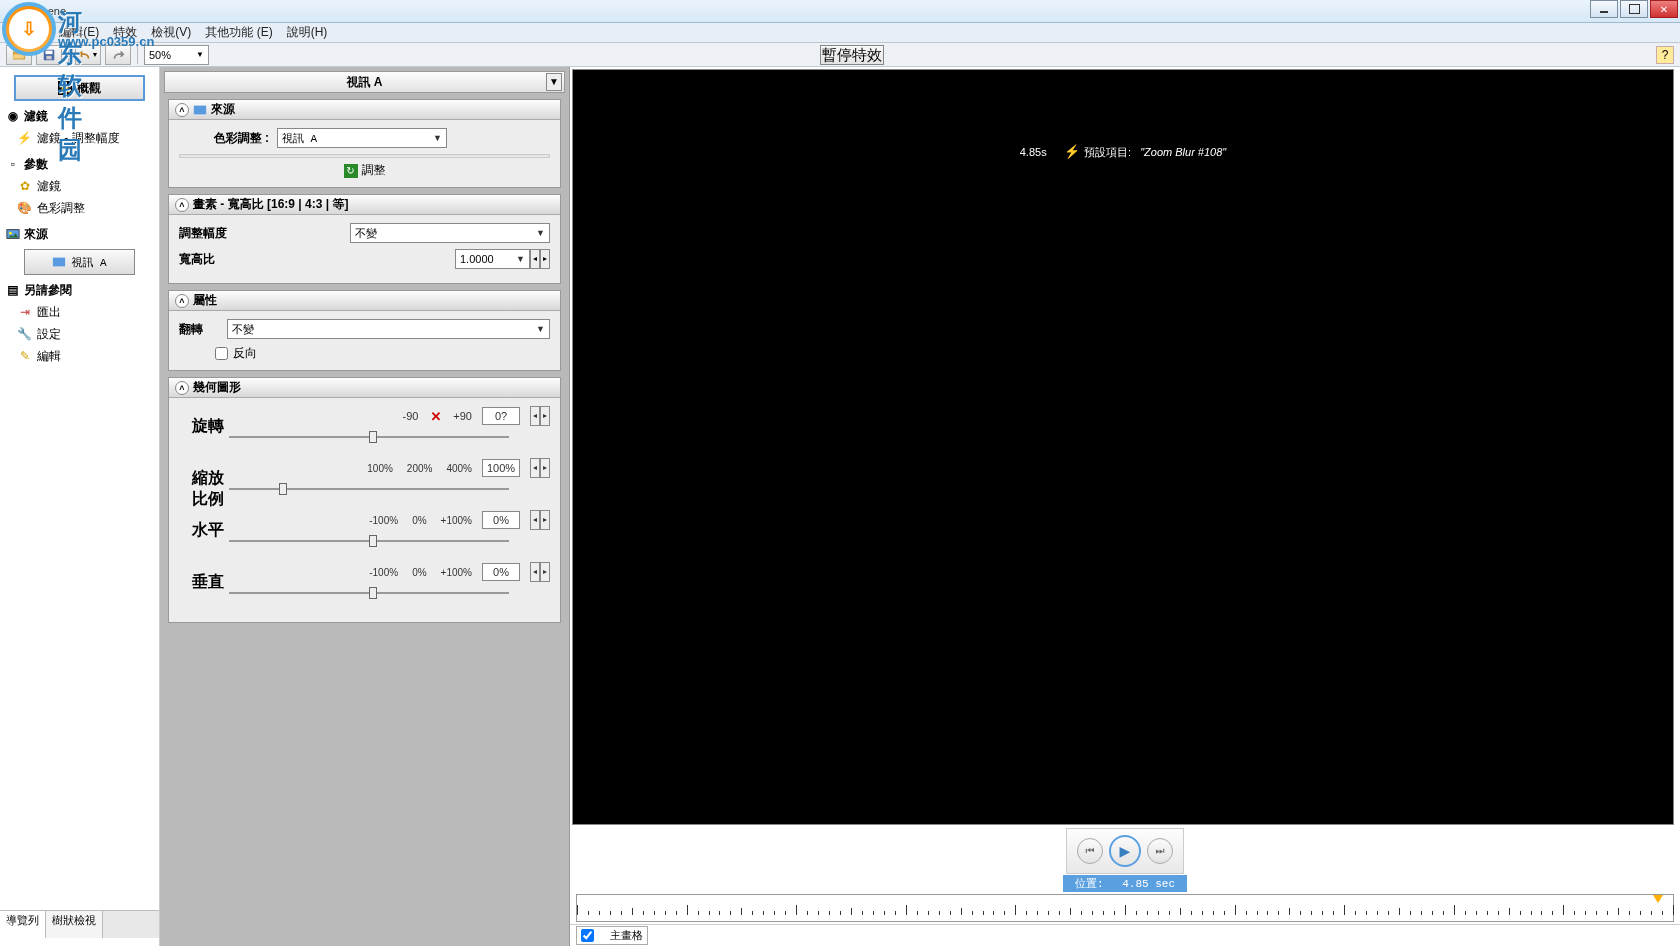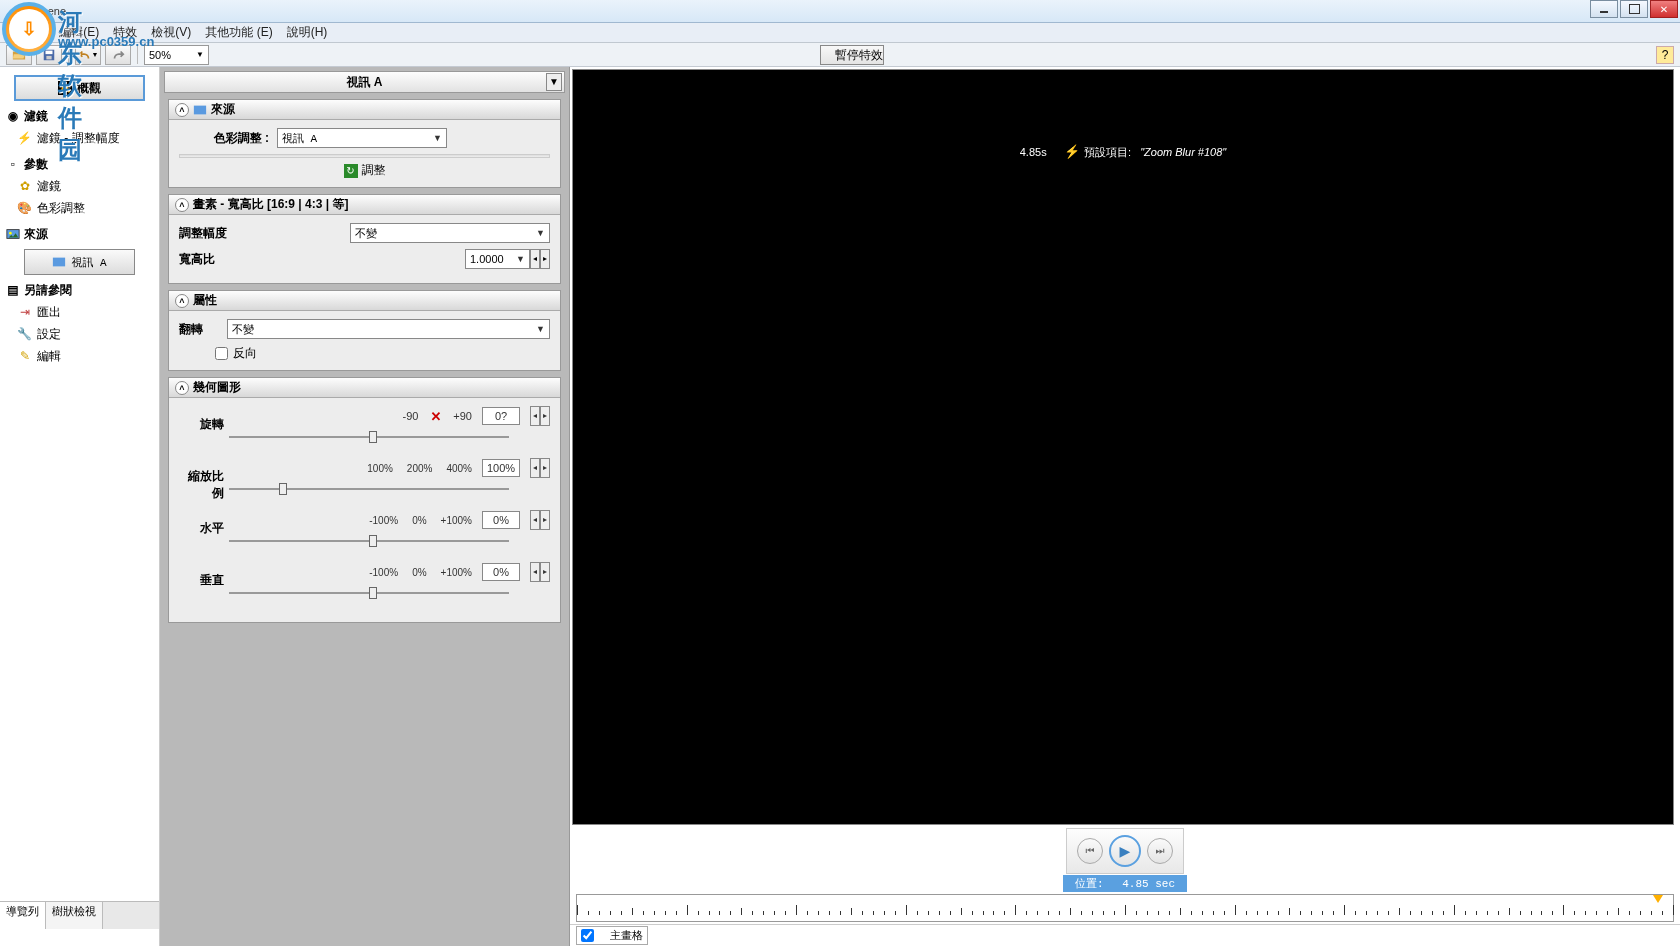--- a/index.html
+++ b/index.html
@@ -16,21 +16,21 @@
 
 
 .menu-bar { height: 20px; background: #e8eef6; border-bottom: 1px solid #c0c8d0; display: flex; align-items: center; padding-left: 6px; gap: 14px; font-size: 12px; color: #222; }
 .menu-item { cursor: pointer; }
 
 
 .toolbar { height: 24px; background: #eef2f6; border-bottom: 1px solid #c4cad2; display: flex; align-items: center; padding: 0 6px; gap: 4px; position: relative; }
 .tool-btn { width: 26px; height: 20px; background: linear-gradient(#fafafa,#e0e0e0); border: 1px solid #aaa; display: flex; align-items: center; justify-content: center; cursor: pointer; font-size: 11px; }
 .tool-sep { width: 1px; height: 18px; background: #bbb; margin: 0 2px; }
 .zoom-combo { width: 65px; height: 20px; border: 1px solid #999; background: #fff; font-size: 11px; display: flex; align-items: center; padding: 0 4px; justify-content: space-between; }
-.pause-btn { position: absolute; left: 50%; transform: translateX(-50%); height: 20px; width: 64px; background: linear-gradient(#f8f8f8,#e4e4e4); border: 1px solid #888; font-size: 12px; text-align: right; line-height: 18px; cursor: pointer; left: 820px; transform:none; }
+.pause-btn { position: absolute; left: 50%; transform: translateX(-50%); height: 20px; width: 64px; background: linear-gradient(#f8f8f8,#e4e4e4); border: 1px solid #888; font-size: 15px; text-align: center; line-height: 18px; cursor: pointer; left: 820px; transform:none; }
 .help-corner { position: absolute; right: 6px; width: 18px; height: 18px; background: #ffeb99; border: 1px solid #caa; font-size: 12px; text-align: center; line-height: 16px; cursor: pointer; }
 
 
 .watermark-logo { position: absolute; top: 2px; left: 2px; z-index: 100; pointer-events: none; }
 .wm-circle { width: 54px; height: 54px; border-radius: 50%; background: conic-gradient(#ff8c00, #ffb347, #ff8c00); border: 4px solid #5ab0e8; display: flex; align-items: center; justify-content: center; position: relative; }
 .wm-inner { width: 40px; height: 40px; border-radius: 50%; background: #fff; display:flex;align-items:center;justify-content:center; font-size: 18px; color:#ff8c00; font-weight:bold; }
 .wm-text1 { position:absolute; top:4px; left:56px; color:#2a7ab8; font-size:24px; font-weight:bold; text-shadow:1px 1px #fff; }
 .wm-text2 { position:absolute; top:32px; left:56px; color:#2a7ab8; font-size:13px; font-weight:bold; }
 
 
@@ -39,21 +39,21 @@
 .midpanel { width: 410px; background: #b9b9b9; border-right: 1px solid #999; overflow-y: auto; padding: 2px; }
 .preview { flex: 1; background: #fff; display: flex; flex-direction: column; }
 
 
 .side-group { margin-bottom: 4px; }
 .side-item { display: flex; align-items: center; height: 22px; padding-left: 18px; font-size: 12px; color: #000; cursor: pointer; gap: 5px; }
 .side-head { font-weight: bold; padding-left: 6px; gap:4px;}
 .side-item.btn { margin: 4px 14px; background: linear-gradient(#fafafa,#dcdcdc); border: 1px solid #888; height: 26px; justify-content: center; padding-left: 0; }
 .side-item.btn.highlight { border:2px solid #5a9ad8; }
 .side-icon { width: 14px; height: 14px; display:inline-flex;align-items:center;justify-content:center;}
-.side-tabs { position:absolute; bottom:17px; left:0; right:0; height:28px; background:#e8e8e8; border-top:1px solid #bbb; display:flex; font-size:11px; }
+.side-tabs { position:absolute; bottom:8px; left:0; right:0; height:28px; background:#e8e8e8; border-top:1px solid #bbb; display:flex; font-size:11px; }
 .side-tab { padding:2px 6px; border-right:1px solid #bbb; cursor:pointer; background:#f4f4f4;}
 .side-tab.active{background:#fff;}
 .status-row{position:absolute;bottom:22px;left:4px;display:flex;gap:6px}
 .status-dot{width:14px;height:14px;border-radius:50%}
 
 
 .mid-head { height: 22px; background: linear-gradient(#fdfdfd,#e2e2e2); border: 1px solid #999; display: flex; align-items: center; justify-content: center; font-size: 12px; font-weight: bold; position: relative; margin: 2px; font-family: "Courier New", monospace;}
 .mid-head .dd { position: absolute; right: 2px; width: 16px; height: 18px; border: 1px solid #888; background: #eee; text-align: center; line-height: 16px; font-size: 10px; cursor:pointer;}
 .panel { background: #ededed; border: 1px solid #999; margin: 6px; padding: 8px 10px; }
 .panel-title { height: 20px; background: linear-gradient(#fdfdfd,#d8d8d8); margin: -8px -10px 8px -10px; padding: 0 6px; display: flex; align-items: center; font-size: 12px; font-weight: bold; gap: 4px; border-bottom: 1px solid #aaa; font-family: "Courier New", monospace;}
@@ -72,21 +72,21 @@
 .checkbox-row { display: flex; align-items: center; gap: 5px; font-size: 12px; margin-left: 36px; }
 .checkbox-row input { width: 13px; height: 13px; }
 .slider-row { margin: 6px 0 14px 0; }
 .slider-top { display: flex; justify-content: flex-end; align-items: center; gap: 10px; font-size: 11px; color: #333; }
 .slider-marks { display:flex; gap:14px; font-size:10px; color:#333;}
 .reset-x { color: #c00; font-weight: bold; cursor: pointer; font-size: 13px; margin:0 2px;}
 .value-box { width: 38px; height: 18px; border: 1px solid #888; background: #fff; text-align: center; font-size: 11px; line-height: 16px; }
 .slider-track { position: relative; height: 14px; margin: 4px 0 0 50px; width: 280px; }
 .slider-line { position: absolute; top: 6px; left: 0; right: 0; height: 2px; background: #999; }
 .slider-thumb { position: absolute; top: 1px; width: 8px; height: 12px; background: #eee; border: 1px solid #666; cursor: pointer; }
-.slider-label-left { position: absolute; left: 0; top: 10px; font-size: 12px; font-weight: bold; width: 45px; text-align: right; }
+.slider-label-left { position: absolute; left: 0; top: 10px; font-size: 16px; font-weight: bold; width: 45px; text-align: right; }
 
 
 .video-area { flex: 1; background: #000; margin: 2px 6px 2px 2px; position: relative; border: 1px solid #888; }
 .video-overlay { position: absolute; top: 74px; left: 0; right: 0; text-align: center; color: #fff; font-size: 11px; font-family: "Courier New", monospace; display:flex;justify-content:center;gap:18px;align-items:center;}
 .lightning { color: #ffcc00; font-size: 13px; }
 .transport { height: 48px; display: flex; align-items: center; justify-content: center; gap: 6px; background:#fff;}
 .tbox{background:linear-gradient(#fdfdfd,#e8e8e8);border:1px solid #ccc;padding:6px 10px;display:flex;gap:6px;align-items:center;}
 .trans-btn { width: 26px; height: 26px; border: 1px solid #aaa; border-radius: 50%; background: linear-gradient(#fafafa,#e4e4e4); display: flex; align-items: center; justify-content: center; font-size: 10px; color: #666; cursor: pointer; }
 .trans-btn.play { width: 32px; height: 32px; border: 2px solid #5aa0e0; color: #3a80c0; font-size: 14px; }
 .pos-label { display: flex; justify-content: center; }
@@ -289,21 +289,21 @@
       <div class="field-row">
         <div class="field-label" style="width:60px;text-align:left">調整幅度</div>
         <div class="combo" style="width:200px;margin-left:auto">
           <span>不變</span>
             <span class="arr">▼</span>
         </div>
       </div>
       <div class="field-row">
         <div class="field-label" style="width:60px;text-align:left">寬高比</div>
         <div class="spinner" style="margin-left:auto">
-          <div class="combo" style="width:65px">
+          <div class="combo" style="width:75px">
               <span>1.0000</span>
               <span class="arr">▼</span>
             </div>
           <div class="spin-btns">
             <div class="spin-btn">◂</div>
             <div class="spin-btn">▸</div>
           </div>
         </div>
       </div>
     </div>

